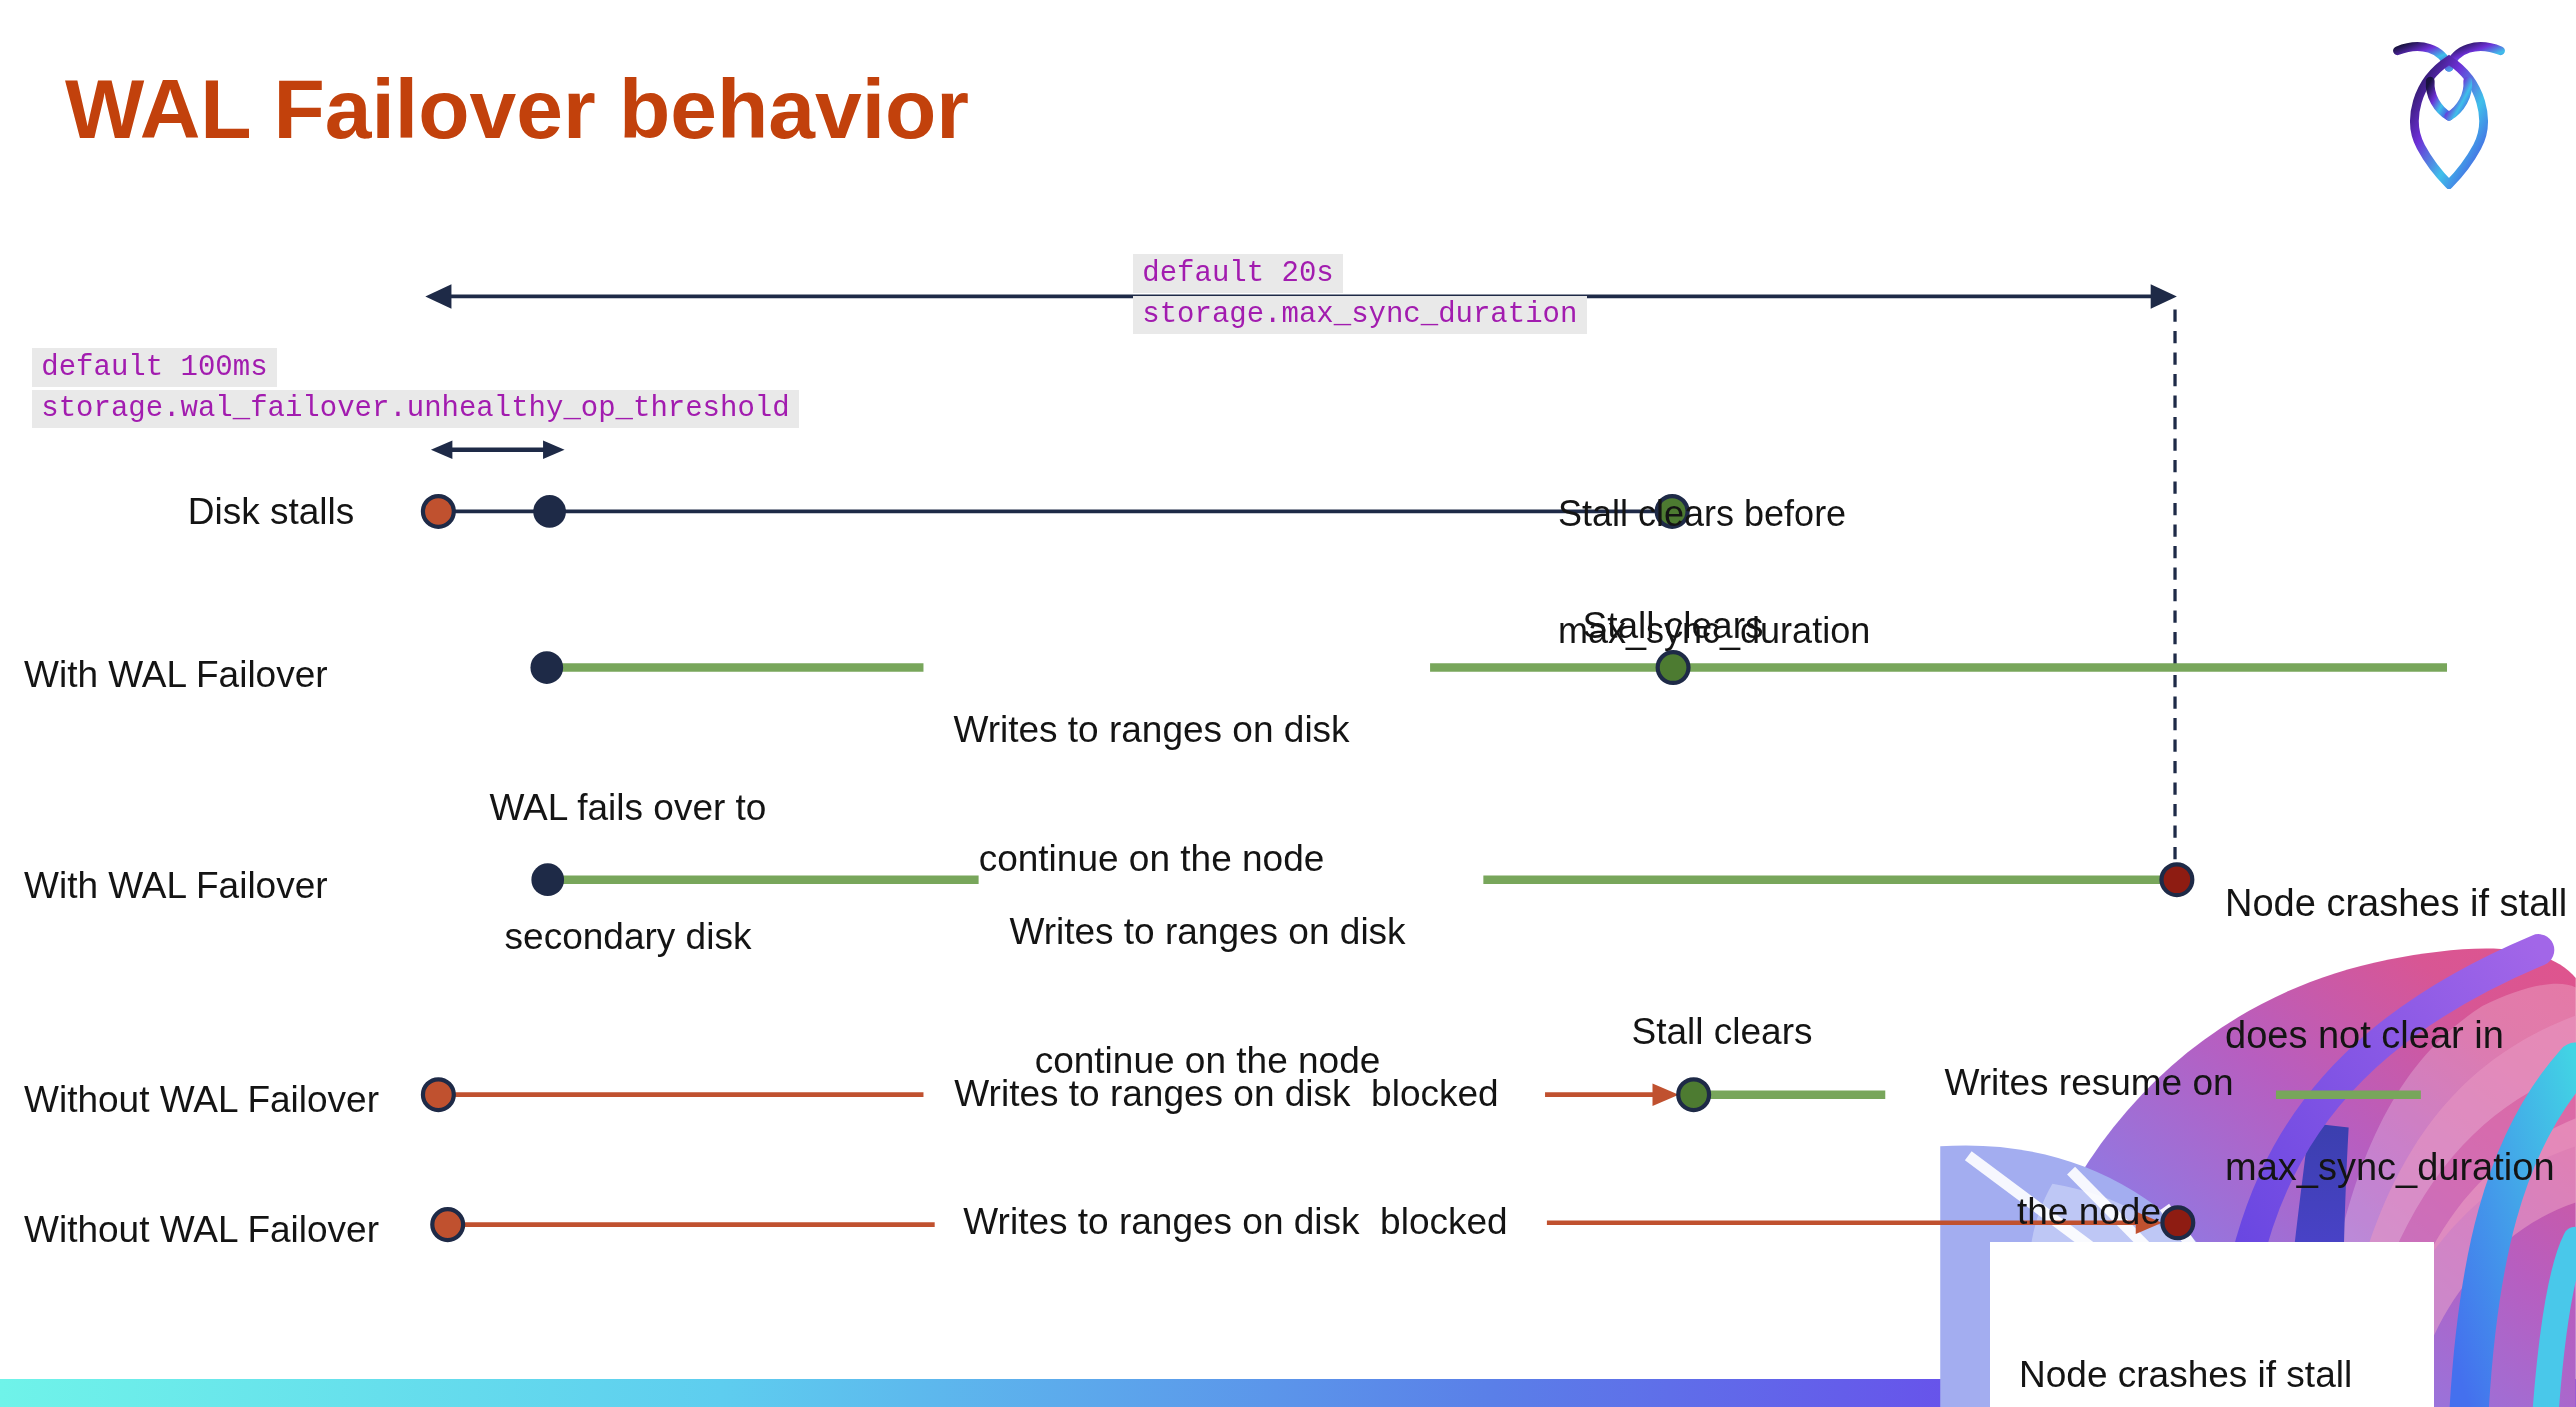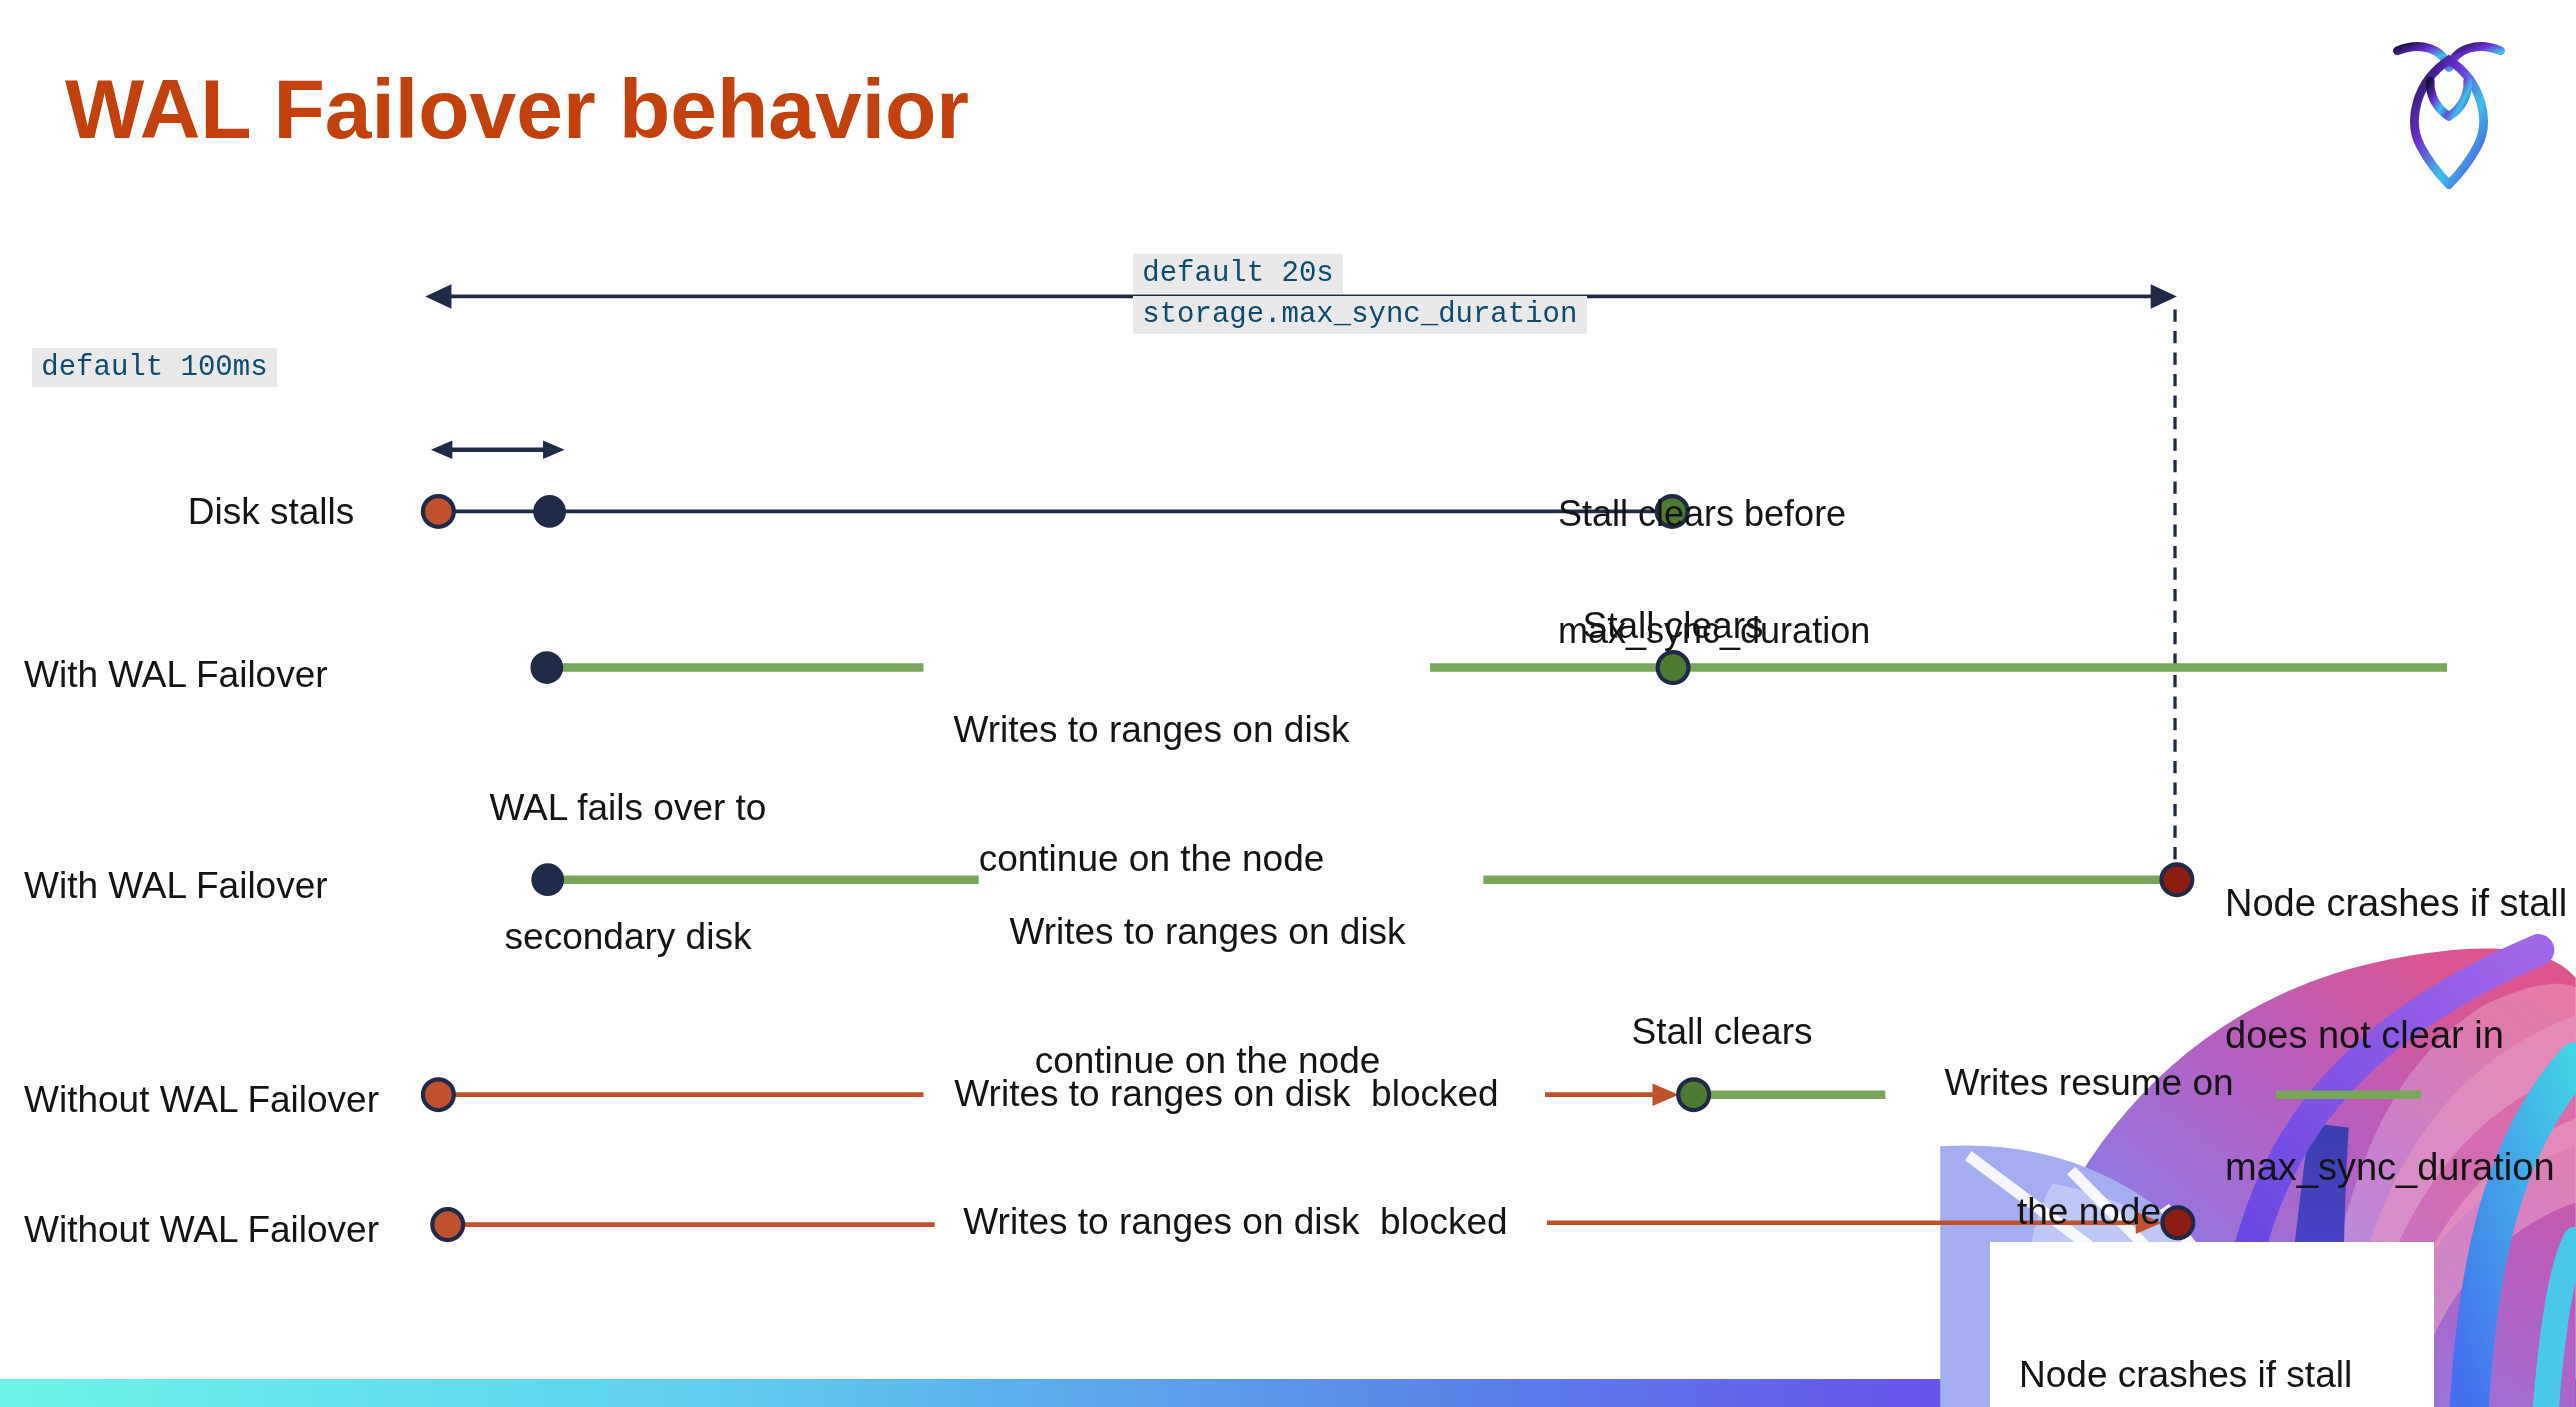--- a/index.html
+++ b/index.html
@@ -5,21 +5,21 @@
   html,body{margin:0;padding:0;background:#fff;}
   .slide{position:relative;width:2576px;height:1408px;background:#ffffff;overflow:hidden;
          font-family:"Liberation Sans",sans-serif;color:#141414;}
   .abs{position:absolute;}
   .title{font-size:84px;font-weight:800;color:#c2410c;margin:0;line-height:103px;letter-spacing:0px;}
   .row-label{font-size:37px;line-height:45px;white-space:nowrap;}
   .ann{font-size:37px;line-height:43px;white-space:pre-wrap;}
   .ann.center{text-align:center;}
   .ann.small{font-size:36px;line-height:39px;}
   .code-chip{display:flex;flex-direction:column;align-items:flex-start;gap:2.8px;}
-  .code-chip span{display:inline-block;background:var(--code-bg);color:#0c4a6e;
+  .code-chip span{display:inline-block;background:var(--code-bg);color:#a21caf;
     font-family:"Liberation Mono","DejaVu Sans Mono",monospace;font-size:29px;line-height:37px;padding:0.9px 9.3px;}
   .whitebox{background:#ffffff;}
   .bottom-bar{background:linear-gradient(90deg,var(--bar-cyan) 0%,#5ecdef 28%,var(--bar-blue) 58%,var(--bar-purple) 85%,#6a36f0 100%);}
   svg{display:block;}
 </style>
 </head>
 <body>
 
 <div class="slide">
 
@@ -131,20 +131,21 @@
       </g>
     </svg>
   </div>
 
   <div class="abs code-chip" style="left:1133px;top:254px;">
     <span>default 20s</span>
     <span>storage.max_sync_duration</span>
   </div>
   <div class="abs code-chip" style="left:32px;top:348px;">
     <span>default 100ms</span>
+    <span>storage.wal_failover.unhealthy_op_threshold</span>
   </div>
 
   <div class="abs row-label" style="left:131px;top:489px;width:280px;text-align:center;">Disk stalls</div>
   <div class="abs row-label" style="left:24px;top:652px;">With WAL Failover</div>
   <div class="abs row-label" style="left:24px;top:863px;">With WAL Failover</div>
   <div class="abs row-label" style="left:24px;top:1077px;">Without WAL Failover</div>
   <div class="abs row-label" style="left:24px;top:1207px;">Without WAL Failover</div>
 
   <div class="abs ann small" style="left:1538px;top:416px;margin-left:20px;">
     <div>Stall clears before</div>

